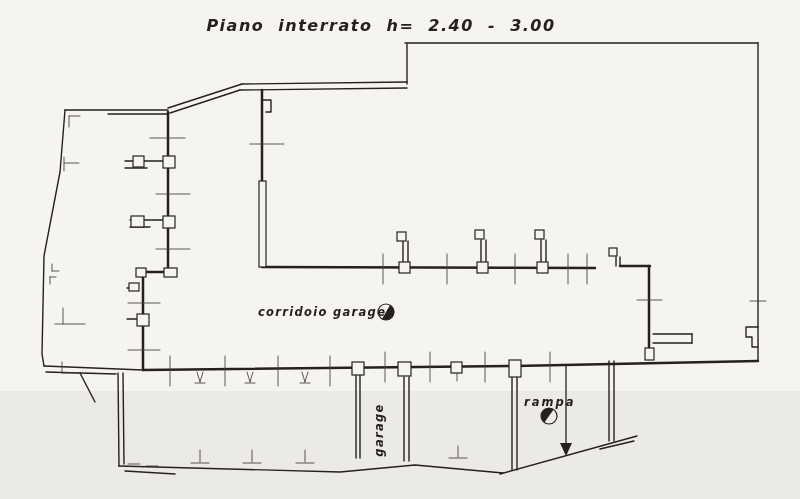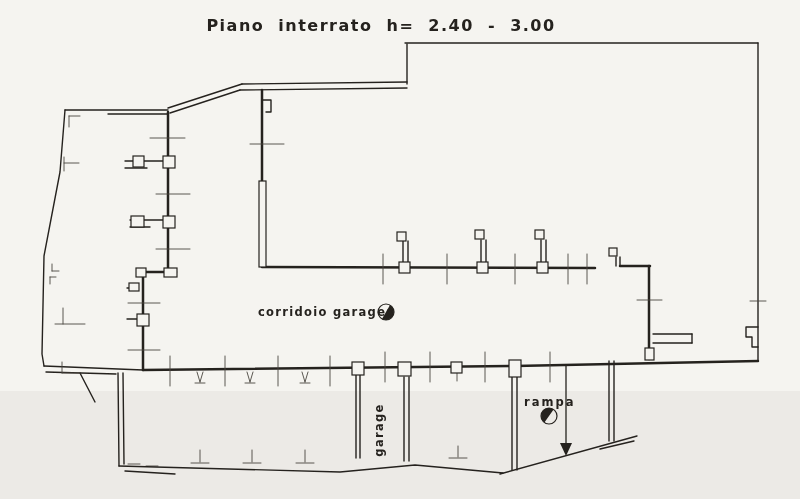--- a/index.html
+++ b/index.html
@@ -6,20 +6,21 @@
   body{
     width:800px;height:499px;
     background:#eceae6;
     font-family:"DejaVu Sans", sans-serif;
     overflow:hidden;
   }
   .sheet{
     position:relative;
     width:800px;height:391px;
     background:#f5f4f0;
+    font-style:italic;
   }
   svg{display:block;}
   .title{
     font-size:16px;
     font-weight:600;
     letter-spacing:1.5px;
     word-spacing:7px;
     fill:#25221e;
   }
   .plan-label{

